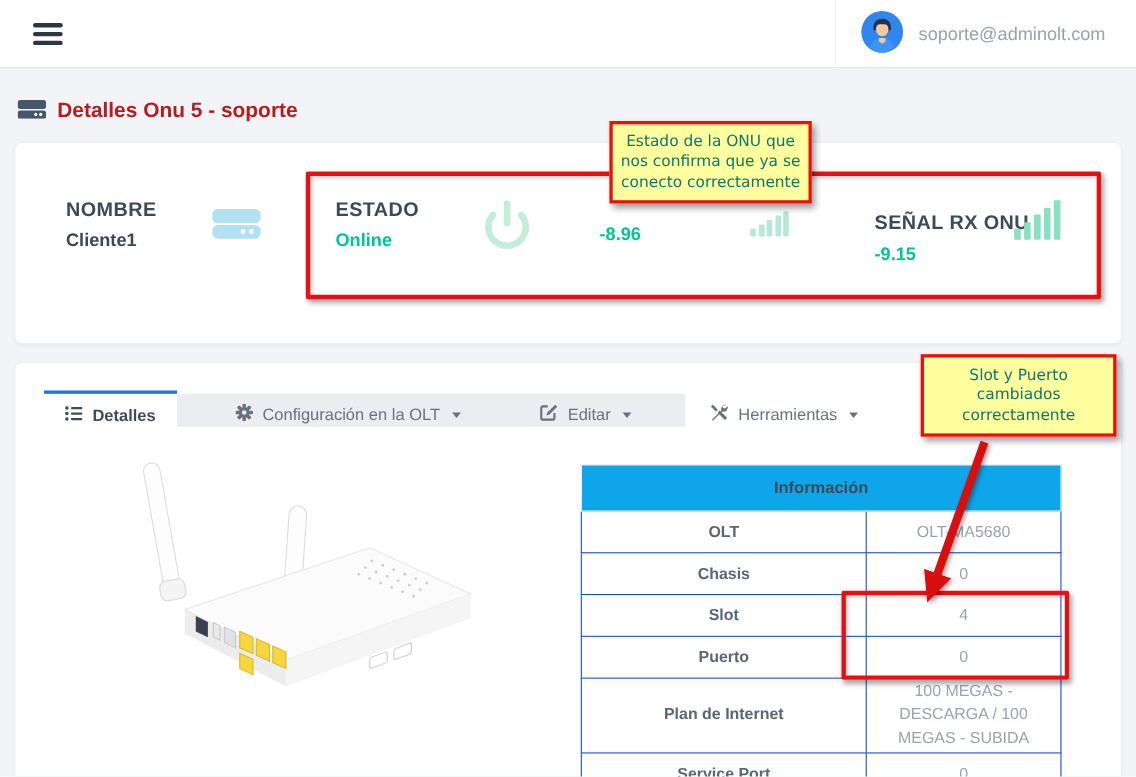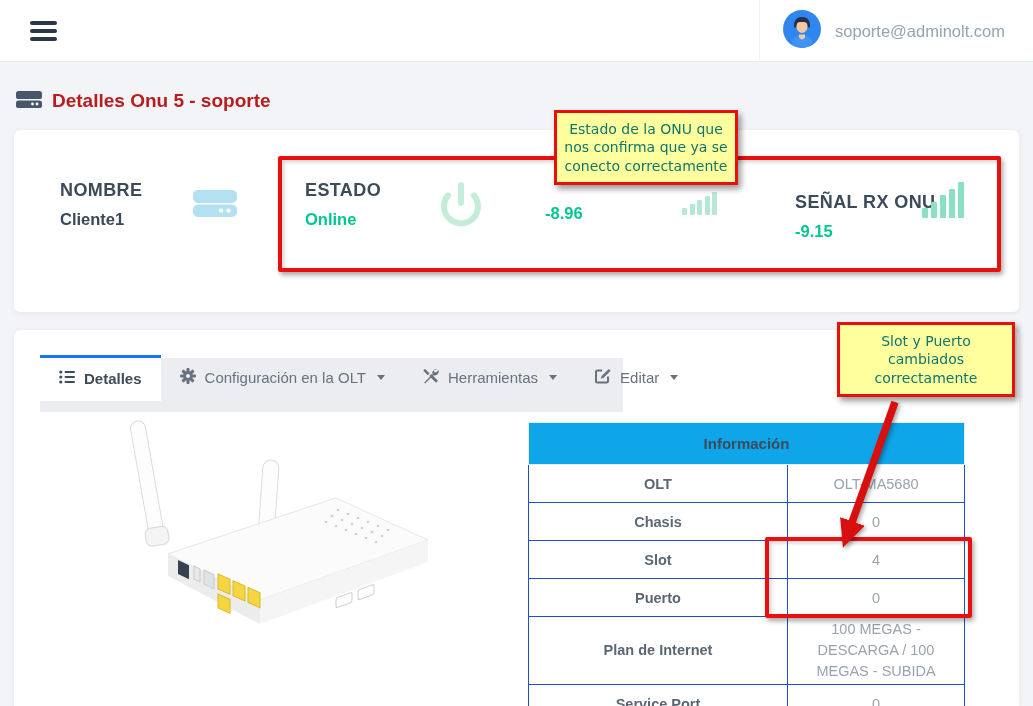--- a/index.html
+++ b/index.html
@@ -34,22 +34,22 @@
   .stat .val.teal{color:#00c692;}
   .stat-icon{position:absolute;z-index:1;}
   .stat-divider{position:absolute;top:165px;width:16px;height:95px;opacity:.8;
     background:repeating-linear-gradient(90deg,#eef0f4 0 3px,transparent 3px 7px);}
   .bars{display:flex;align-items:flex-end;}
   .bars i{display:block;border-radius:1px;}
 
   
   .card2{position:absolute;left:14px;top:330px;width:1005px;height:376px;background:#fff;
     border-radius:6px 6px 0 0;box-shadow:0 1px 5px rgba(31,45,61,.07);z-index:1;}
-  .tabstrip{position:absolute;left:40px;top:358px;width:583px;height:54px;background:#ebedf1;
-    display:flex;z-index:2;border-radius:1px;}
+  .tabstrip{position:absolute;left:40px;top:358px;width:583px;height:30px;background:#ebedf1;
+    display:flex;z-index:2;border-radius:1px;gap:34px;}
   .tab{display:flex;align-items:center;gap:9px;padding:0 19px;font-size:15px;color:#68727e;
     cursor:pointer;height:38px;box-sizing:border-box;white-space:nowrap;}
   .tab.active{background:#fff;border-top:3px solid #1476f2;height:43px;margin-top:-3px;
     color:#3e4b5b;font-weight:bold;box-shadow:0 3px 0 #fff;}
   .caret{width:0;height:0;border-left:4.5px solid transparent;border-right:4.5px solid transparent;
     border-top:5px solid #68727e;margin-left:2px;}
 
   
   .info-table{position:absolute;left:528px;top:422px;width:437px;border-collapse:collapse;
     font-size:14.5px;z-index:1;background:#fff;}
@@ -202,36 +202,36 @@
           </g>
           <circle cx="10" cy="10" r="2.6" fill="#ebedf1"></circle>
         </svg>
       </span>
       <span>Configuración en la OLT</span>
       <span class="caret"></span>
     </div>
     <div class="tab">
       <span>
         <svg width="16" height="16" viewBox="0 0 16 16">
+          <path d="M13 8.5V13a1.5 1.5 0 0 1-1.5 1.5h-9A1.5 1.5 0 0 1 1 13V4a1.5 1.5 0 0 1 1.5-1.5H7" fill="none" stroke="#68727e" stroke-width="2"></path>
+          <path d="M13.8.9l1.8 1.8L8.4 9.9l-2.6.8.8-2.6z" fill="#68727e"></path>
+        </svg>
+      </span>
+      <span>Editar</span>
+      <span class="caret"></span>
+    </div>
+    <div class="tab">
+      <span>
+        <svg width="16" height="16" viewBox="0 0 16 16">
           <path d="M2.2 1l4.4 4.4-1.8 1.8L.4 2.8 1 1.6z" fill="#68727e"></path>
           <path d="M6.3 8.1L13 14.8l2-2-6.7-6.7z" fill="#68727e"></path>
           <path d="M14.6 1.2a4 4 0 0 0-5 5.1L1.2 14.6l.9.9 8.4-8.3a4 4 0 0 0 5-5.1l-2.3 2.3-1.9-.5-.5-1.9z" fill="#68727e"></path>
         </svg>
       </span>
       <span>Herramientas</span>
-      <span class="caret"></span>
-    </div>
-    <div class="tab">
-      <span>
-        <svg width="16" height="16" viewBox="0 0 16 16">
-          <path d="M13 8.5V13a1.5 1.5 0 0 1-1.5 1.5h-9A1.5 1.5 0 0 1 1 13V4a1.5 1.5 0 0 1 1.5-1.5H7" fill="none" stroke="#68727e" stroke-width="2"></path>
-          <path d="M13.8.9l1.8 1.8L8.4 9.9l-2.6.8.8-2.6z" fill="#68727e"></path>
-        </svg>
-      </span>
-      <span>Editar</span>
       <span class="caret"></span>
     </div>
   </div>
 
   <div class="router">
     <svg width="340" height="245" viewBox="0 0 340 245">
       <g transform="rotate(-10 52 80)">
         <rect x="44" y="18" width="15" height="118" rx="7.5" fill="#fdfdfd" stroke="#dcdcdc"></rect>
         <rect x="40" y="126" width="23" height="18" rx="6" fill="#f4f4f4" stroke="#d8d8d8"></rect>
       </g>

